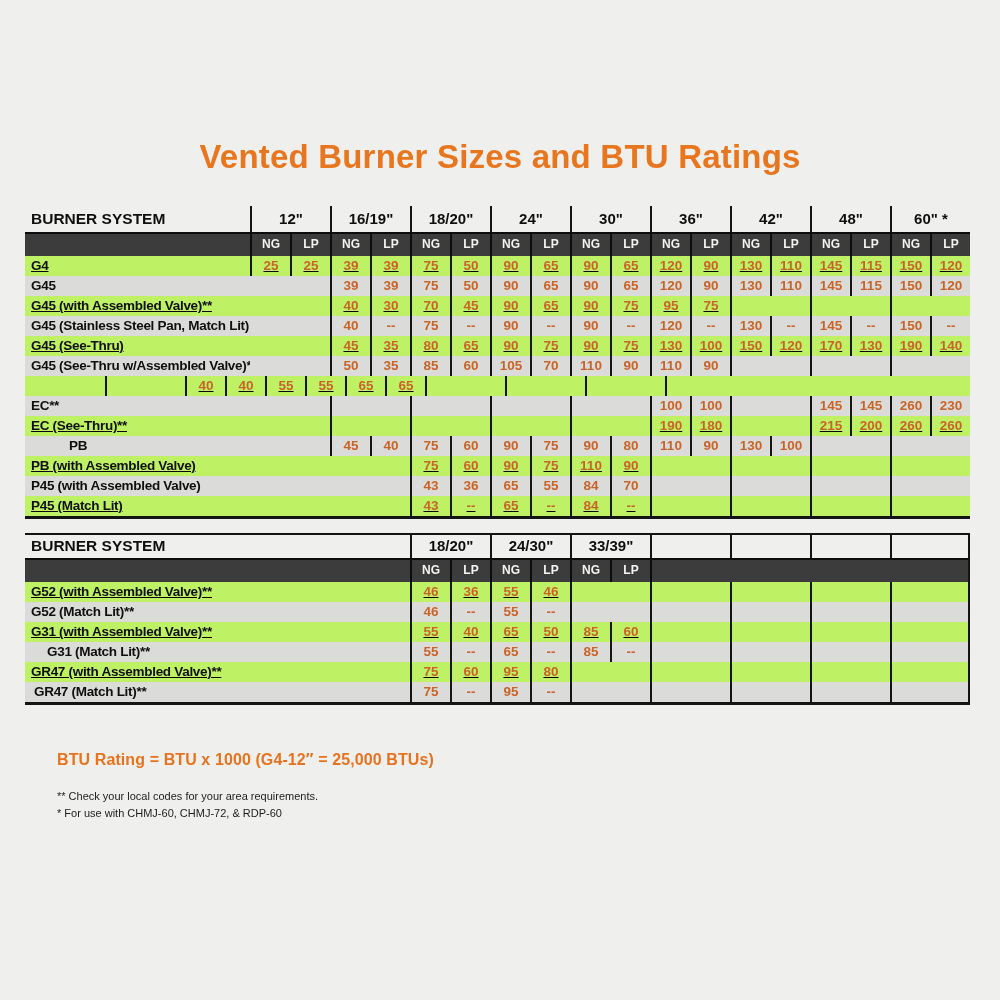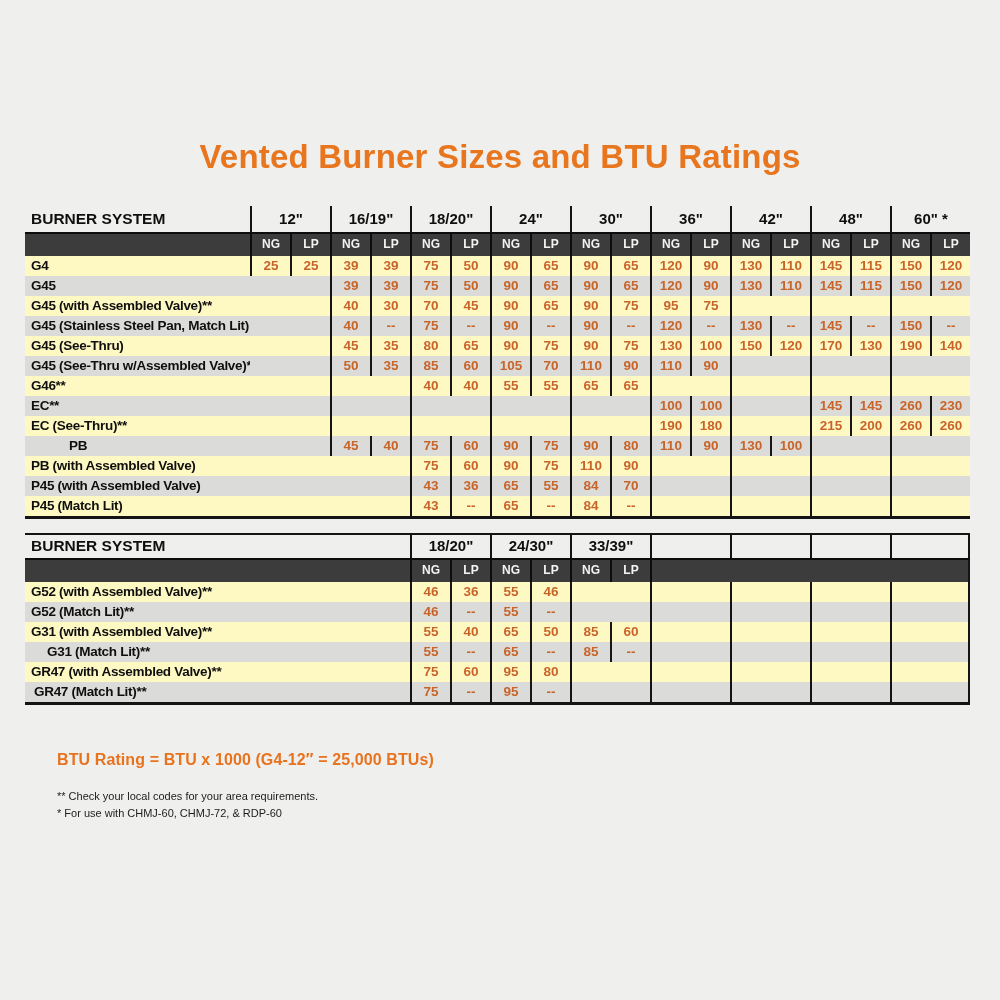--- a/index.html
+++ b/index.html
@@ -35,21 +35,21 @@
   
   .bar { height:22px; background:#3C3C3C; border-top:2px solid #0d0d0d; }
   .bcell {
     width:40px; text-align:center; font-weight:bold; font-size:12px;
     color:#F3F3F1; line-height:20px;
   }
   .bar .bl { border-left:2px solid #0c0c0c; }
 
   
   .drow { height:20px; }
-  .drow.light { background:#fef9c3; }
+  .drow.light { background:#bef264;text-decoration:underline; }
   .drow.gray  { background:#DBDBD9; }
   .dname {
     padding-left:6px; font-weight:bold; font-size:13.5px; letter-spacing:-0.3px;
     color:#0f0f0f; line-height:20px;
   }
   .dcell {
     width:40px; text-align:center; font-weight:bold; font-size:13.5px;
     color:#C96429; line-height:20px;
   }
   .drow .bl { border-left:2px solid #141414; }
@@ -225,21 +225,20 @@
         <div class="dcell bl">110</div>
         <div class="dcell dl">90</div>
         <div class="dcell bl"></div>
         <div class="dcell"></div>
         <div class="dcell bl"></div>
         <div class="dcell"></div>
         <div class="dcell bl"></div>
         <div class="dcell"></div>
       </div>
       <div class="trow drow light">
-        <div class="dname" style="width: 225px;">G46**</div>
         <div class="dcell"></div>
         <div class="dcell"></div>
         <div class="dcell bl"></div>
         <div class="dcell"></div>
         <div class="dcell bl">40</div>
         <div class="dcell dl">40</div>
         <div class="dcell bl">55</div>
         <div class="dcell dl">55</div>
         <div class="dcell bl">65</div>
         <div class="dcell dl">65</div>

